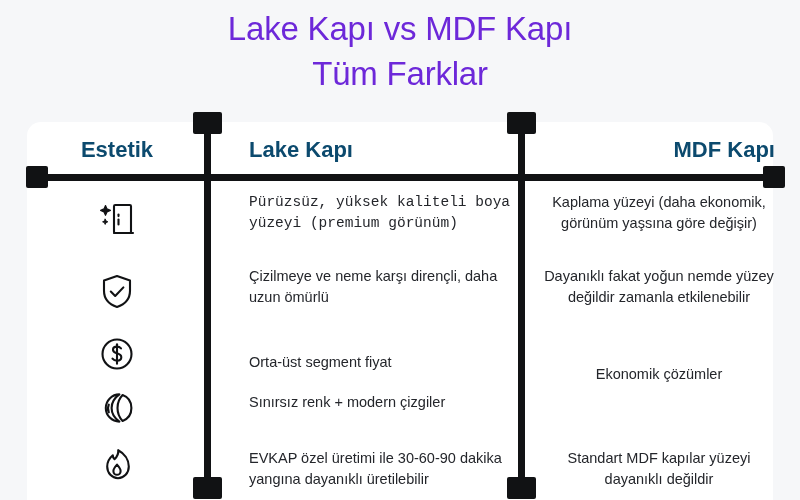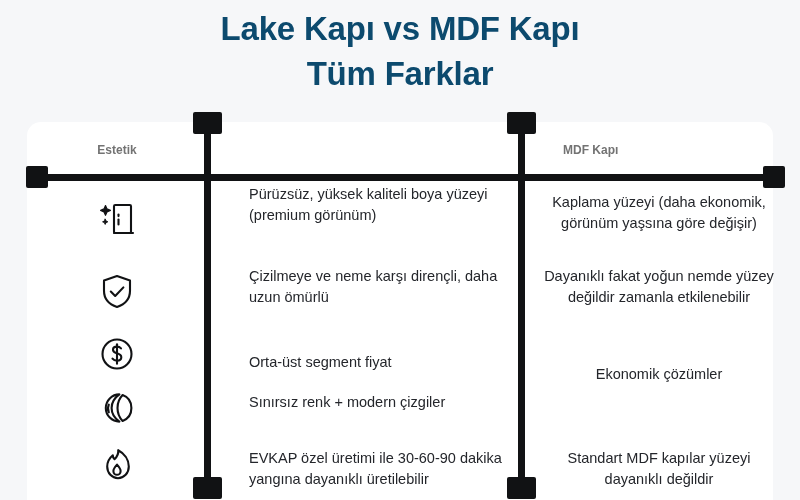--- a/index.html
+++ b/index.html
@@ -25,22 +25,22 @@
   
   .title-block {
     position: absolute;
     left: 0;
     top: 6px;
     width: 800px;
     text-align: center;
   }
   .title-line {
     font-size: 33px;
-    font-weight: bold;
-    color: #0c4a6e;
+    font-weight: normal;
+    color: #6d28d9;
     line-height: 45px;
     letter-spacing: -0.2px;
   }
 
   
   .card {
     position: absolute;
     left: 27px;
     top: 122px;
     width: 746px;
@@ -56,27 +56,27 @@
     top: 122px;
     width: 746px;
     height: 378px;
   }
 
   .col-head {
     position: absolute;
     top: 0;
     height: 56px;
     line-height: 56px;
-    font-size: 12px;
+    font-size: 22px;
     font-weight: bold;
-    color: #737373;
+    color: #0c4a6e;
   }
   .col-head.c0 { left: 0px;   width: 180px; text-align: center; }
   .col-head.c1 { left: 194px; width: 300px; padding-left: 28px; box-sizing: border-box; text-align: left; }
-  .col-head.c2 { left: 508px; width: 240px; padding-left: 28px; box-sizing: border-box; text-align: left; }
+  .col-head.c2 { left: 508px; width: 240px; padding-left: 28px; box-sizing: border-box; text-align: right; }
 
   
   .row {
     position: absolute;
     left: 0;
     width: 746px;
   }
   .cell-icon {
     position: absolute;
     left: 0;
@@ -136,36 +136,37 @@
   <div class="title-block">
     <div class="title-line">Lake Kapı vs MDF Kapı</div>
     <div class="title-line">Tüm Farklar</div>
   </div>
 
   <div class="card"></div>
 
   <div class="table">
 
     <div class="col-head c0">Estetik</div>
+    <div class="col-head c1">Lake Kapı</div>
     <div class="col-head c2">MDF Kapı</div>
 
     <div class="row" style="top:62px;height:70px;">
       <div class="cell-icon" style="top:0;height:70px;">
         <span class="icon">
           <svg width="46" height="46" viewBox="0 0 46 46" fill="none" stroke="#111214" stroke-width="2.1" stroke-linecap="round" stroke-linejoin="round">
             <rect x="20" y="9" width="17" height="28" rx="1.2"></rect>
             <path d="M20 37h19"></path>
             <path d="M24.5 23.5v5"></path>
             <path d="M24.5 18.5v1.6"></path>
             <path d="M11.5 9.5l1.5 3.4 3.4 1.5-3.4 1.5-1.5 3.4-1.5-3.4L6.6 14.4l3.4-1.5z" fill="#111214" stroke-width="1.2"></path>
             <path d="M11.2 23.2l.8 1.8 1.8.8-1.8.8-.8 1.8-.8-1.8-1.8-.8 1.8-.8z" fill="#111214" stroke-width="1"></path>
           </svg>
         </span>
       </div>
-      <div class="cell-text t1" style="top:0;">Pürüzsüz, yüksek kaliteli boya yüzeyi (premium görünüm)</div>
+      <div class="cell-text t1" style="top:8px;font-family:Liberation Mono, monospace;">Pürüzsüz, yüksek kaliteli boya yüzeyi (premium görünüm)</div>
       <div class="cell-text t2" style="top:8px;">Kaplama yüzeyi (daha ekonomik, görünüm yaşsına göre değişir)</div>
     </div>
 
     <div class="row" style="top:136px;height:68px;text-decoration:underline;">
       <div class="cell-icon" style="top:0;height:68px;">
         <span class="icon">
           <svg width="42" height="42" viewBox="0 0 42 42" fill="none" stroke="#111214" stroke-width="2.1" stroke-linecap="round" stroke-linejoin="round">
             <path d="M21 5l13 4.6v10.2c0 8.1-5.4 13.7-13 16.2-7.6-2.5-13-8.1-13-16.2V9.6z"></path>
             <path d="M14.8 20.6l4.4 4.4 8.2-8.6"></path>
           </svg>

